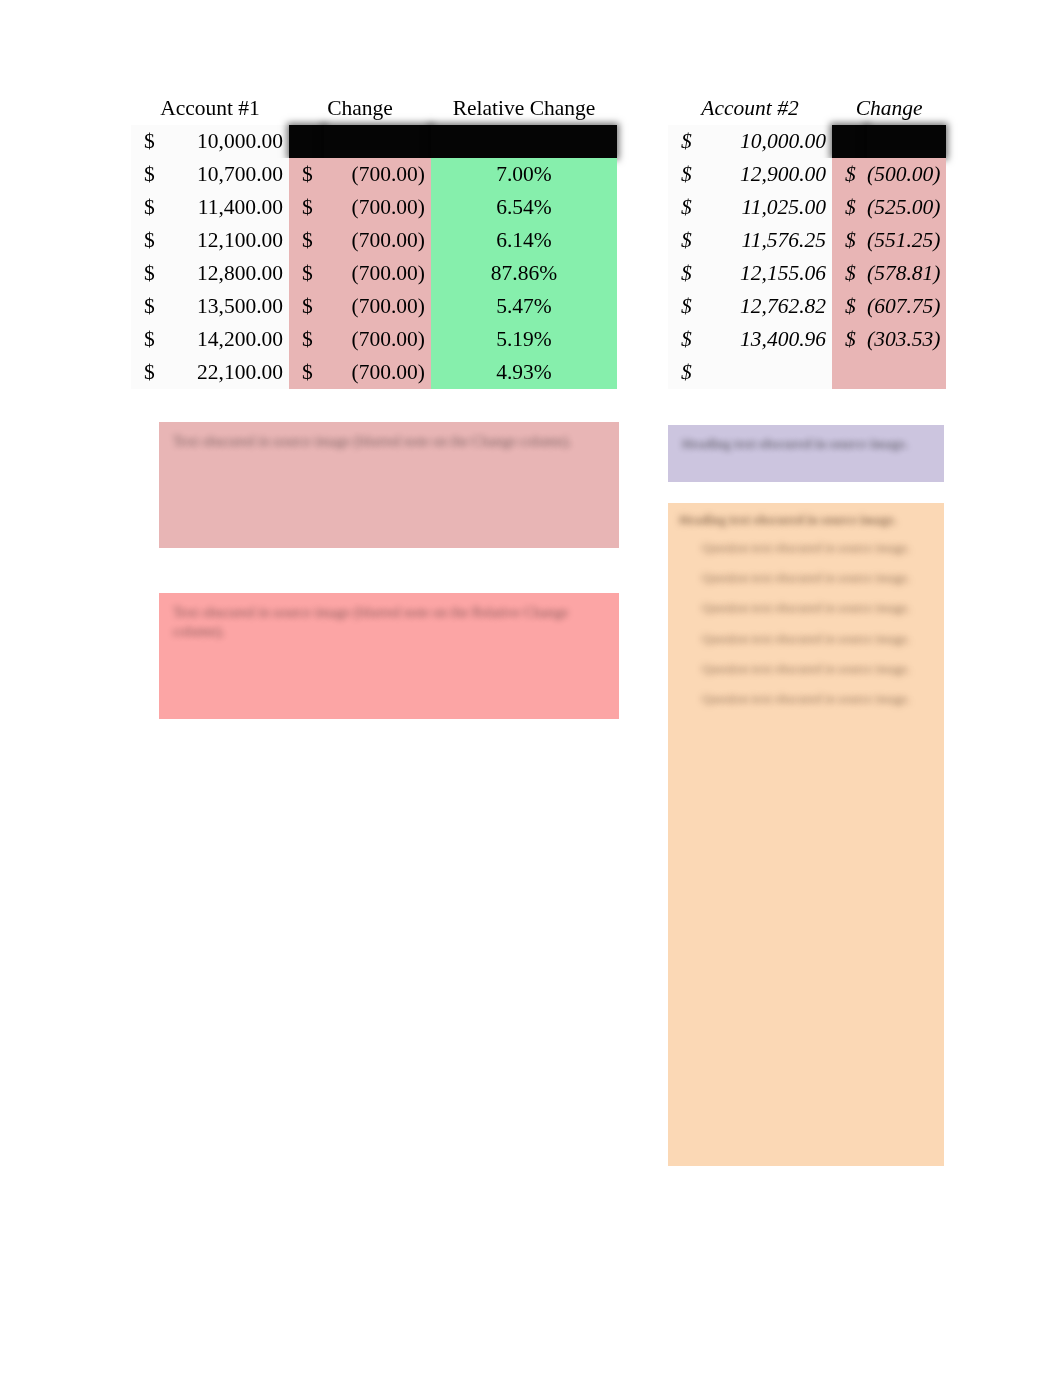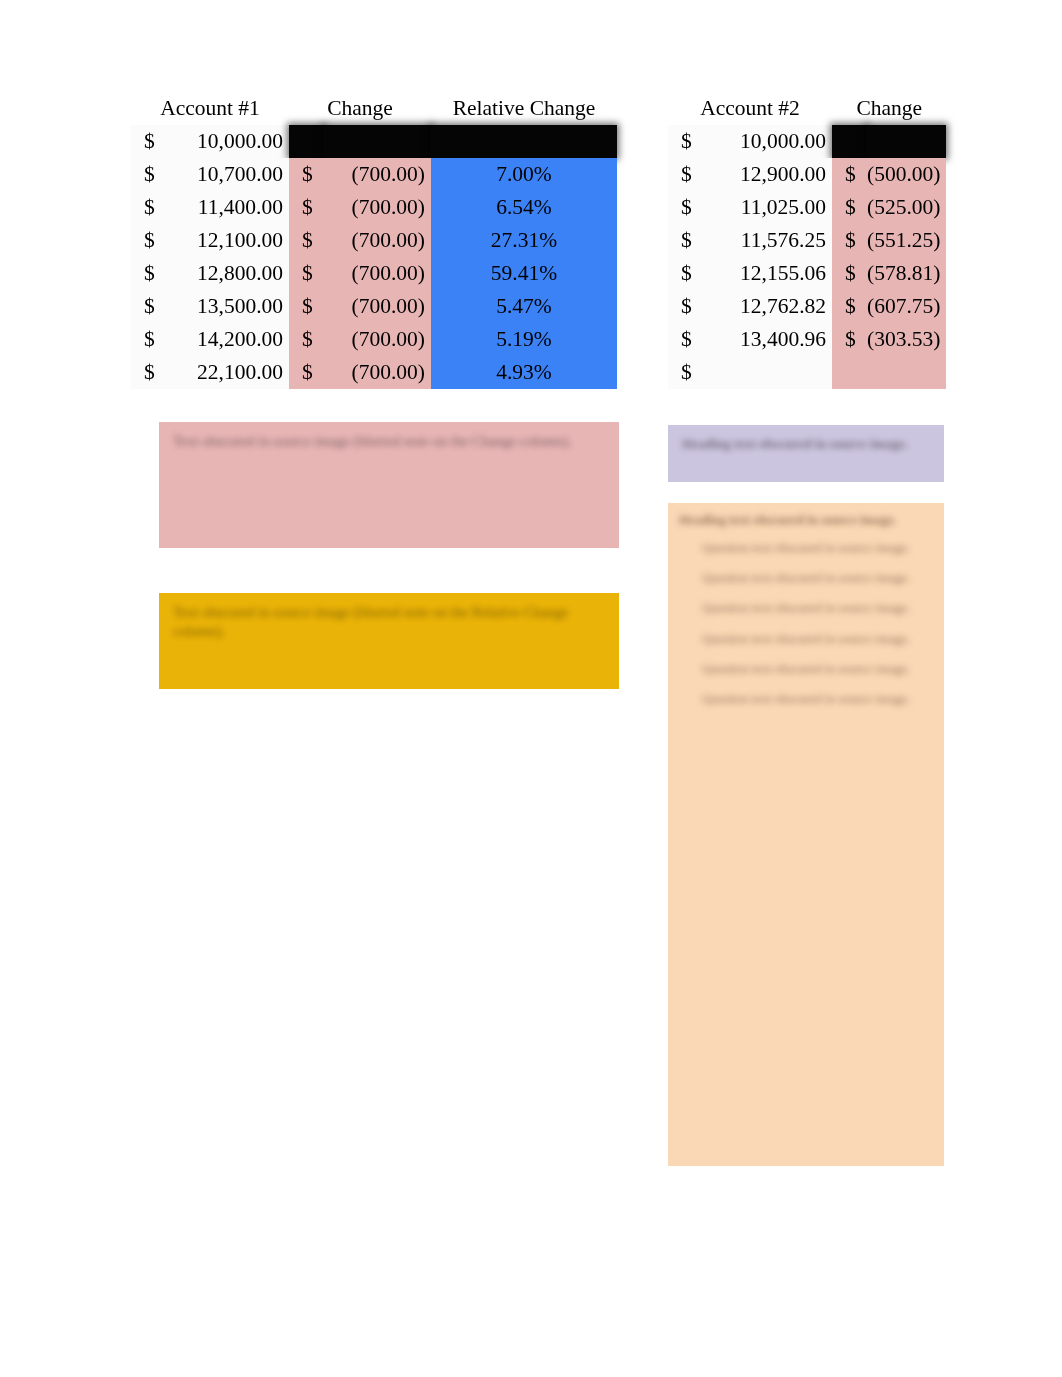--- a/index.html
+++ b/index.html
@@ -39,21 +39,21 @@
     font-weight: normal;
   }
 
   
   #table-account-1 { left: 85px; top: 92px; }
   #table-account-1 .c-hdr-acct { width: 158px; }
   #table-account-1 .c-hdr-chg  { width: 142px; }
   #table-account-1 .c-hdr-rel  { width: 186px; }
 
   
-  #table-account-2 { left: 622px; top: 92px; }
+  #table-account-2 { left: 622px; top: 92px; font-style: italic; }
   #table-account-2 .c-hdr-acct { width: 164px; }
   #table-account-2 .c-hdr-chg  { width: 112px; }
 
   .hdr-cell {
     text-align: center;
     font-size: 21.5px;
     height: 30px;
     background: #ffffff;
   }
 
@@ -66,21 +66,21 @@
     text-align: right;
     padding-right: 6px !important;
   }
   .cell-pct {
     text-align: center;
   }
 
   
   .fill-plain  { background: #fbfbfb; }
   .fill-pink   { background: #e8b5b5; }
-  .fill-blue   { background: #3b82f6; }
+  .fill-blue   { background: #86efac; }
 
   .redact-bar {
     background: #050505;
     color: transparent;
     box-shadow: 0 0 7px 2px rgba(0,0,0,0.55);
   }
   .redact-blur {
     color: transparent;
     text-shadow: 0 0 9px rgba(60,35,35,0.55);
   }
@@ -97,22 +97,22 @@
     overflow: hidden;
   }
 
   #callout-pink {
     left: 113px; top: 422px;
     width: 460px; height: 126px;
     background: #e8b5b5;
   }
   #callout-blue {
     left: 113px; top: 593px;
-    width: 460px; height: 96px;
-    background: #eab308;
+    width: 460px; height: 126px;
+    background: #fca5a5;
   }
   #callout-purple {
     left: 622px; top: 425px;
     width: 276px; height: 57px;
     background: #ccc5df;
     font-size: 13.5px;
     font-weight: bold;
   }
   #panel-orange {
     left: 622px; top: 503px;
@@ -171,29 +171,29 @@
         <td class="fill-pink cell-dollar">$</td>
         <td class="fill-pink cell-amount">(700.00)</td>
         <td class="fill-blue cell-pct">6.54%</td>
       </tr>
 
       <tr>
         <td class="fill-plain cell-dollar">$</td>
         <td class="fill-plain cell-amount">12,100.00</td>
         <td class="fill-pink cell-dollar">$</td>
         <td class="fill-pink cell-amount">(700.00)</td>
-        <td class="fill-blue cell-pct">27.31%</td>
+        <td class="fill-blue cell-pct">6.14%</td>
       </tr>
 
       <tr>
         <td class="fill-plain cell-dollar">$</td>
         <td class="fill-plain cell-amount">12,800.00</td>
         <td class="fill-pink cell-dollar">$</td>
         <td class="fill-pink cell-amount">(700.00)</td>
-        <td class="fill-blue cell-pct">59.41%</td>
+        <td class="fill-blue cell-pct">87.86%</td>
       </tr>
 
       <tr>
         <td class="fill-plain cell-dollar">$</td>
         <td class="fill-plain cell-amount">13,500.00</td>
         <td class="fill-pink cell-dollar">$</td>
         <td class="fill-pink cell-amount">(700.00)</td>
         <td class="fill-blue cell-pct">5.47%</td>
       </tr>
 

